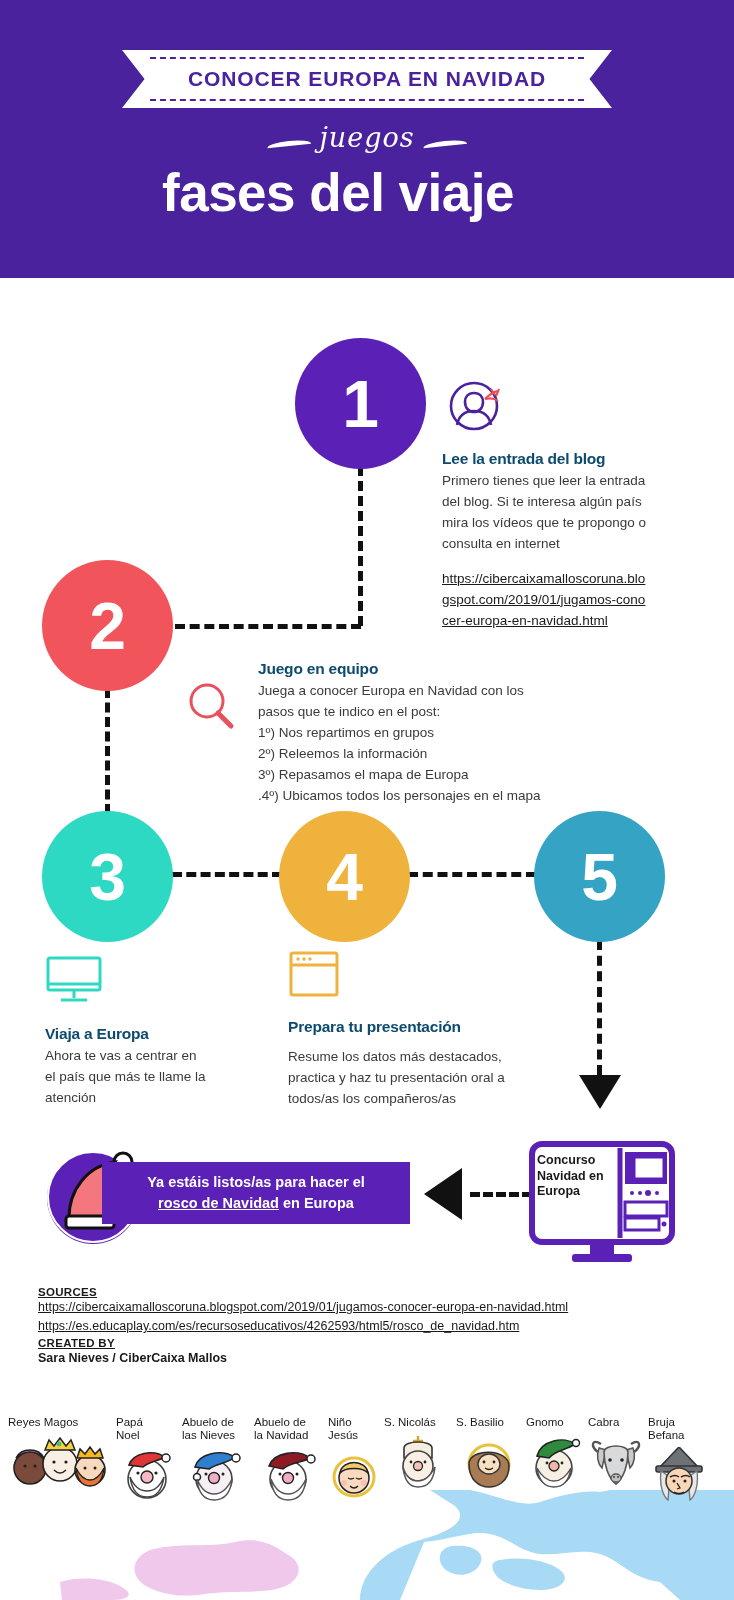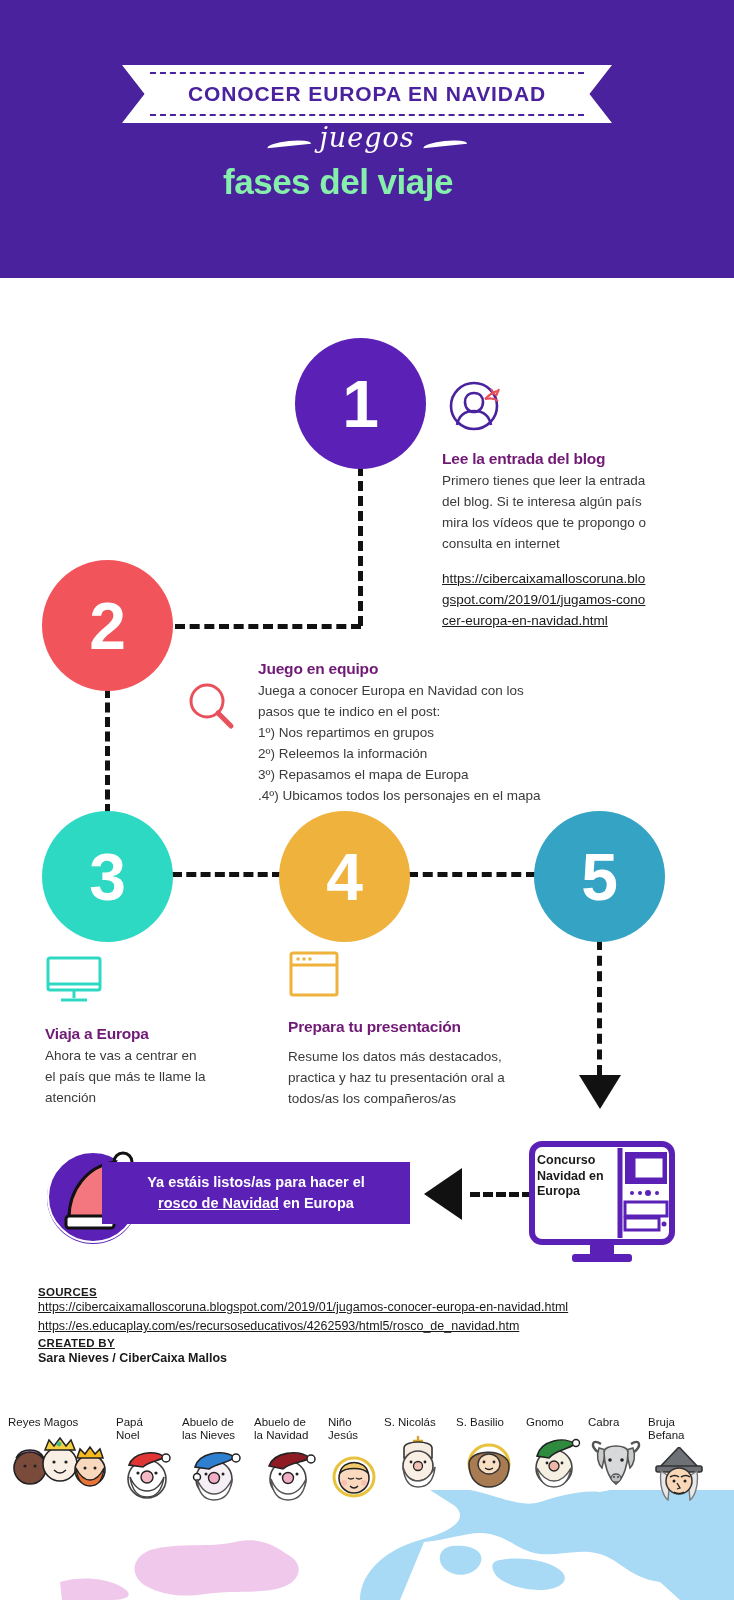--- a/index.html
+++ b/index.html
@@ -21,21 +21,21 @@
   
   .header {
     position: absolute;
     left: 0; top: 0;
     width: 734px; height: 278px;
     background: #4A229E;
     overflow: hidden;
   }
   .ribbon {
     position: absolute;
-    left: 122px; top: 65px;
+    left: 122px; top: 50px;
     width: 490px; height: 58px;
   }
   .ribbon-body {
     position: absolute;
     left: 0; top: 0;
     width: 490px; height: 58px;
     background: #ffffff;
     -webkit-clip-path: polygon(0 0, 100% 0, 100% 100%, 0 100%, 4.6% 50%);
     clip-path: polygon(0 0, 100% 0, 100% 100%, 0 100%, 4.6% 50%);
   }
@@ -95,22 +95,22 @@
     width: 44px; height: 5px;
     background: #ffffff;
     border-radius: 50% 50% 50% 50% / 100% 100% 0 0;
     transform: rotate(-6deg);
   }
   .big-title {
     position: absolute;
     left: 0; top: 162px;
     width: 676px;
     text-align: center;
-    color: #86efac;
-    font-size: 35px;
+    color: #ffffff;
+    font-size: 53px;
     font-weight: bold;
     letter-spacing: -0.5px;
     font-family: "Liberation Sans", sans-serif;
   }
 
   
   .circle {
     position: absolute;
     border-radius: 50%;
     display: flex;
@@ -162,21 +162,21 @@
     border-right: 38px solid #111111;
   }
   .a6 { left: 424px; top: 1168px; }
 
   
   .block { position: absolute; }
   .block h3 {
     margin: 0 0 3px 0;
     font-size: 15.5px;
     font-weight: bold;
-    color: #701a75;
+    color: #0c4a6e;
     font-family: "Liberation Sans", sans-serif;
     letter-spacing: -0.2px;
   }
   .block p {
     margin: 0;
     font-size: 13.5px;
     line-height: 1.55;
     color: #3a3a3a;
     font-family: "Liberation Sans", sans-serif;
   }

